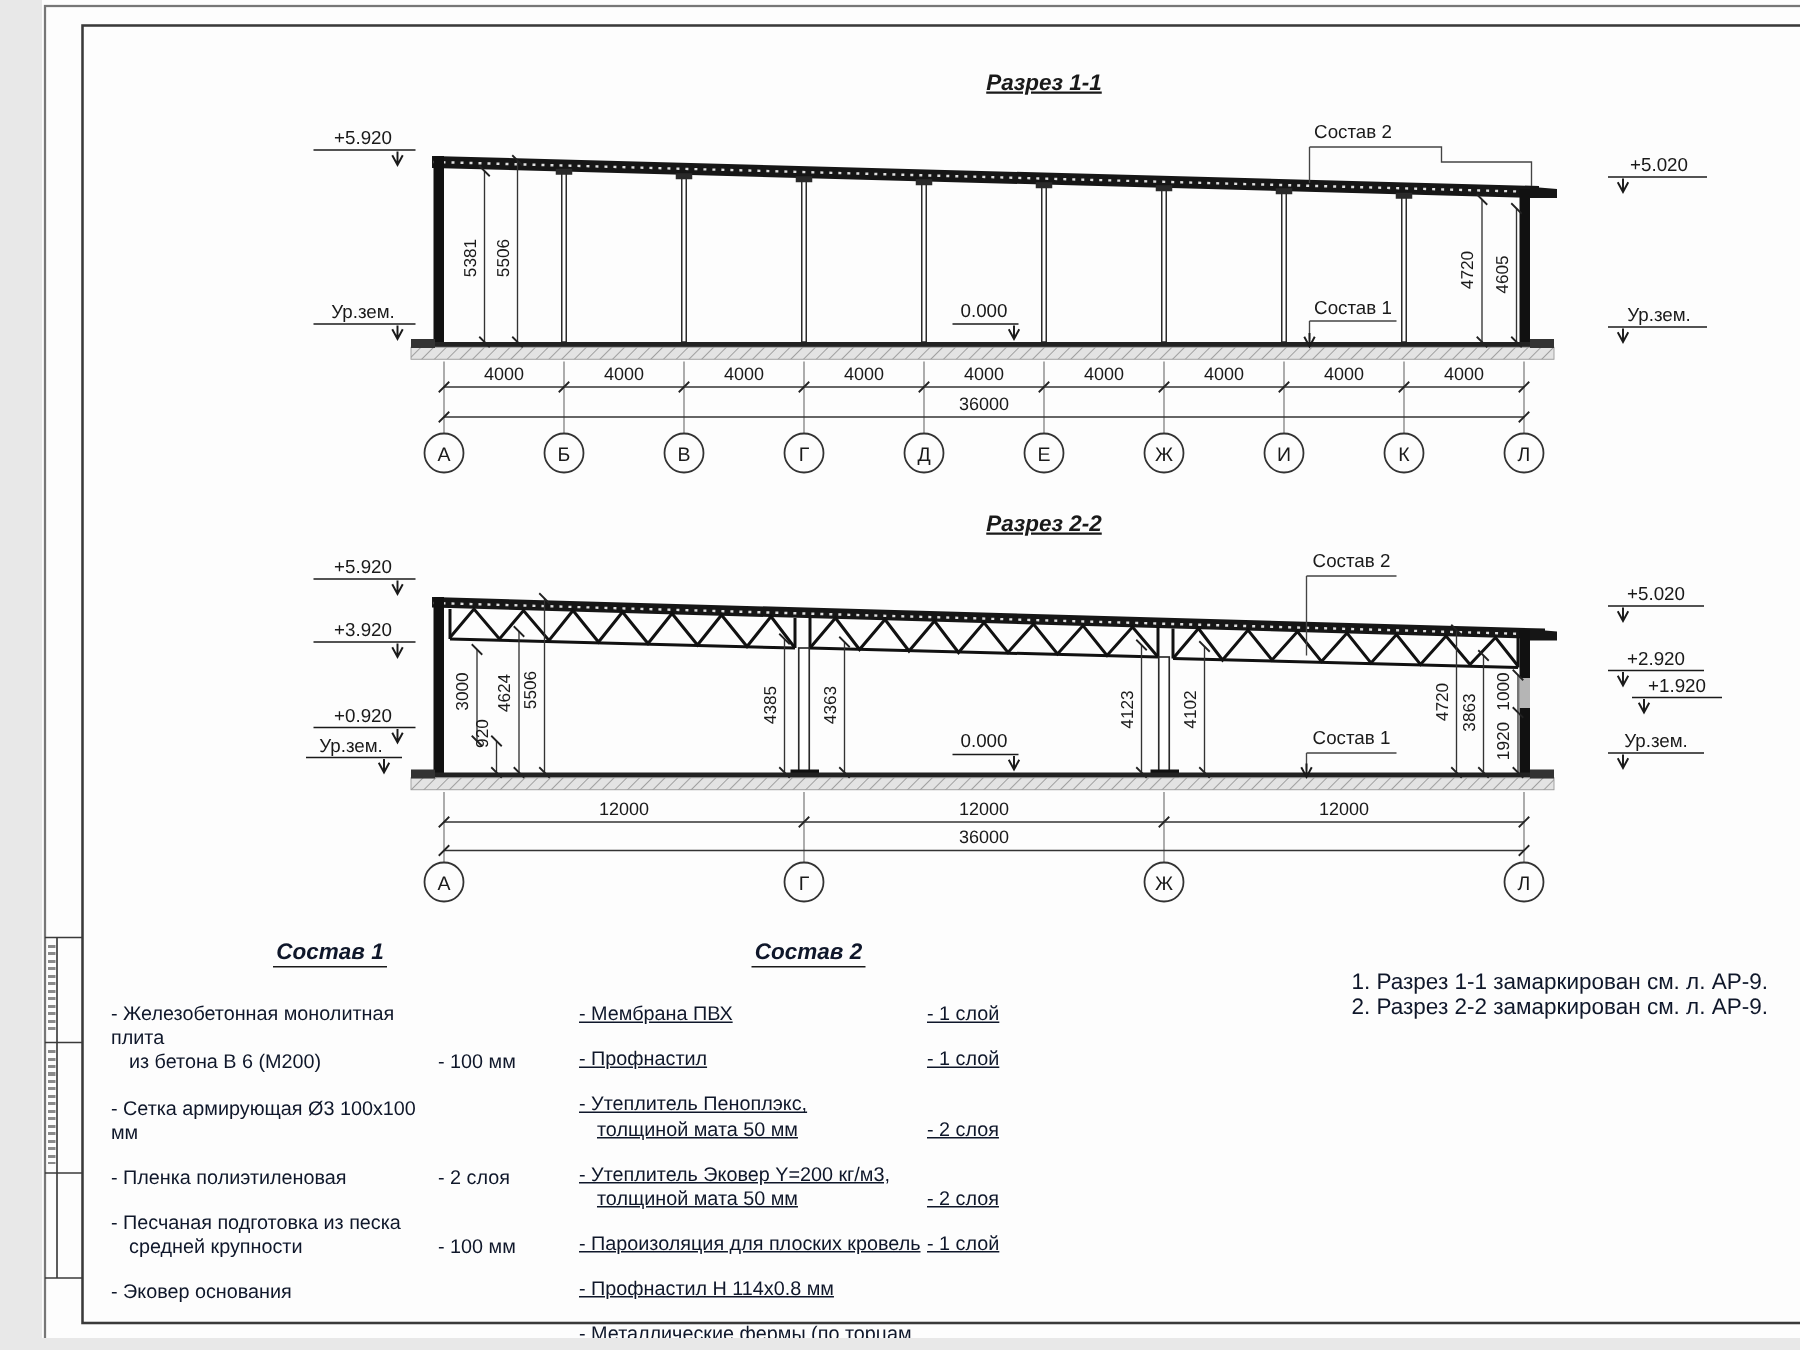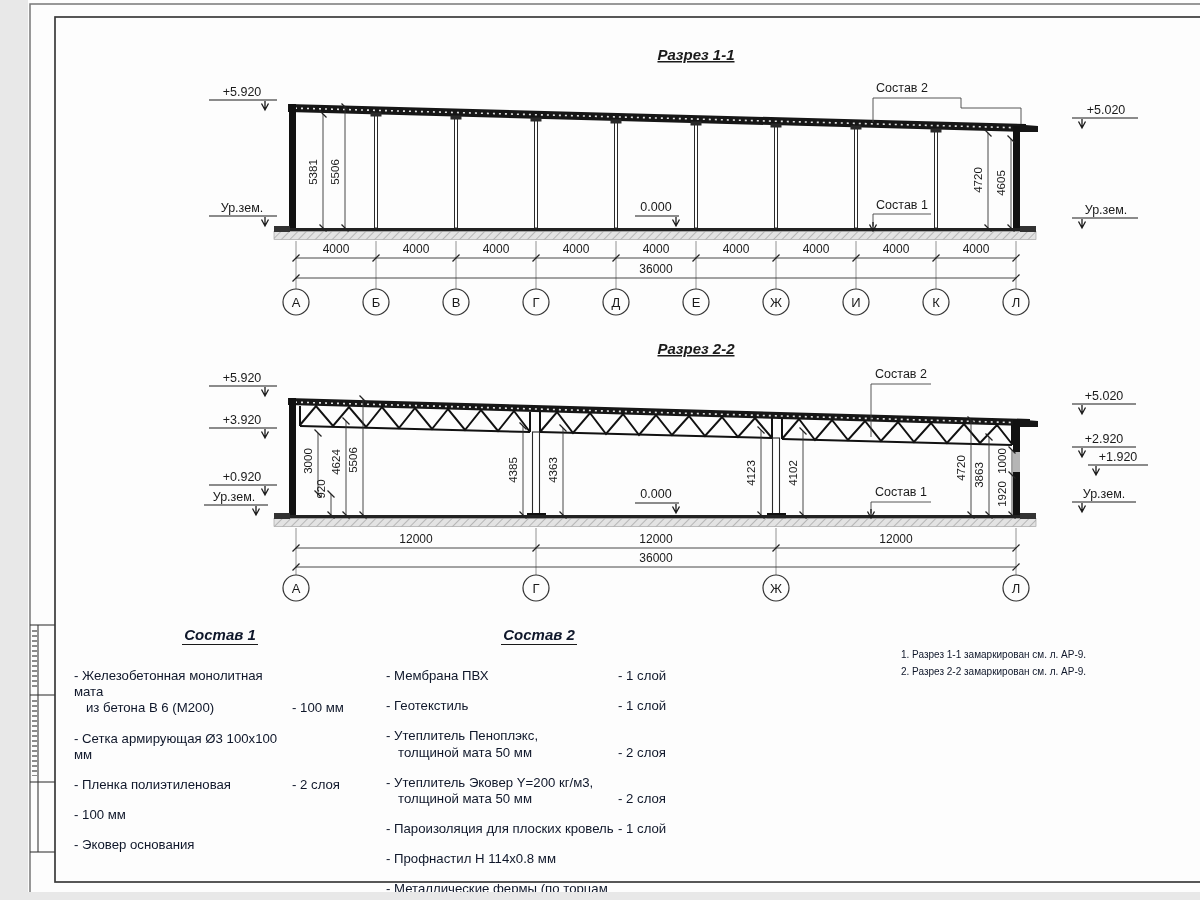--- a/index.html
+++ b/index.html
@@ -12,23 +12,23 @@
   .elevtxt{font-size:12.5px;}
   .sectitle{font-size:15px;font-style:italic;font-weight:bold;text-decoration:underline;}
   .callout{font-size:12.5px;}
   .baytxt{font-size:12px;}
 
   .listblock{position:absolute;font-size:13.2px;line-height:1.22;}
   .listblock .hdr{text-align:center;font-style:italic;font-weight:bold;font-size:15px;margin-bottom:24px;}
   .listblock .hdr span{border-bottom:1.4px solid #1a1a1a;padding:0 2px 1px 2px;}
   .item{display:grid;align-items:end;margin-bottom:14px;}
   .s1 .item{grid-template-columns:218px auto;}
-  .s2 .item{grid-template-columns:232px auto;}
+  .s2 .item{grid-template-columns:232px auto;text-decoration:underline;}
   .item .l2{padding-left:12px;}
-  .notes{position:absolute;left:873px;top:646px;font-size:10px;line-height:17px;white-space:nowrap;}
+  .notes{position:absolute;left:873px;top:646px;font-size:15px;line-height:17px;white-space:nowrap;}
   .stampbar{position:absolute;width:5px;background:repeating-linear-gradient(180deg,#8a8a8a 0 2px,transparent 2px 5px);}
 </style>
 </head>
 <body>
 
 <div id="sheet">
 
 <svg width="1200" height="900" viewBox="0 0 1200 900">
   <defs>
     <marker id="tk" markerWidth="12" markerHeight="12" refX="6" refY="6" orient="auto" markerUnits="userSpaceOnUse">
@@ -357,59 +357,63 @@
   </g>
 </svg>
 
 <div class="stampbar" style="left:4px;top:630px;height:60px;"></div>
 <div class="stampbar" style="left:4px;top:700px;height:76px;"></div>
 
 <div class="listblock s1" style="left:46px;top:626px;width:292px;">
   <div class="hdr"><span>Состав 1</span></div>
   <div class="item">
     <div>
-          <div>- Железобетонная  монолитная мата</div>
+          <div>- Железобетонная  монолитная плита</div>
          <div class="l2">из бетона В 6 (М200)</div>
         </div>
     <div>- 100 мм</div>
   </div>
   <div class="item">
     <div>
           <div>- Сетка армирующая Ø3 100х100 мм</div>
         </div>
     <div></div>
   </div>
   <div class="item">
     <div>
           <div>- Пленка полиэтиленовая</div>
         </div>
     <div>- 2 слоя</div>
   </div>
   <div class="item">
+    <div>
+          <div>- Песчаная подготовка из песка</div>
+         <div class="l2">средней крупности</div>
+        </div>
     <div>- 100 мм</div>
   </div>
   <div class="item">
     <div>
           <div>- Эковер основания</div>
         </div>
     <div></div>
   </div>
 </div>
 
 <div class="listblock s2" style="left:358px;top:626px;width:306px;">
   <div class="hdr"><span>Состав 2</span></div>
   <div class="item">
     <div>
           <div>- Мембрана ПВХ</div>
         </div>
     <div>- 1 слой</div>
   </div>
   <div class="item">
     <div>
-          <div>- Геотекстиль</div>
+          <div>- Профнастил</div>
         </div>
     <div>- 1 слой</div>
   </div>
   <div class="item">
     <div>
           <div>- Утеплитель Пеноплэкс,</div>
          <div class="l2">толщиной мата 50 мм</div>
         </div>
     <div>- 2 слоя</div>
   </div>

